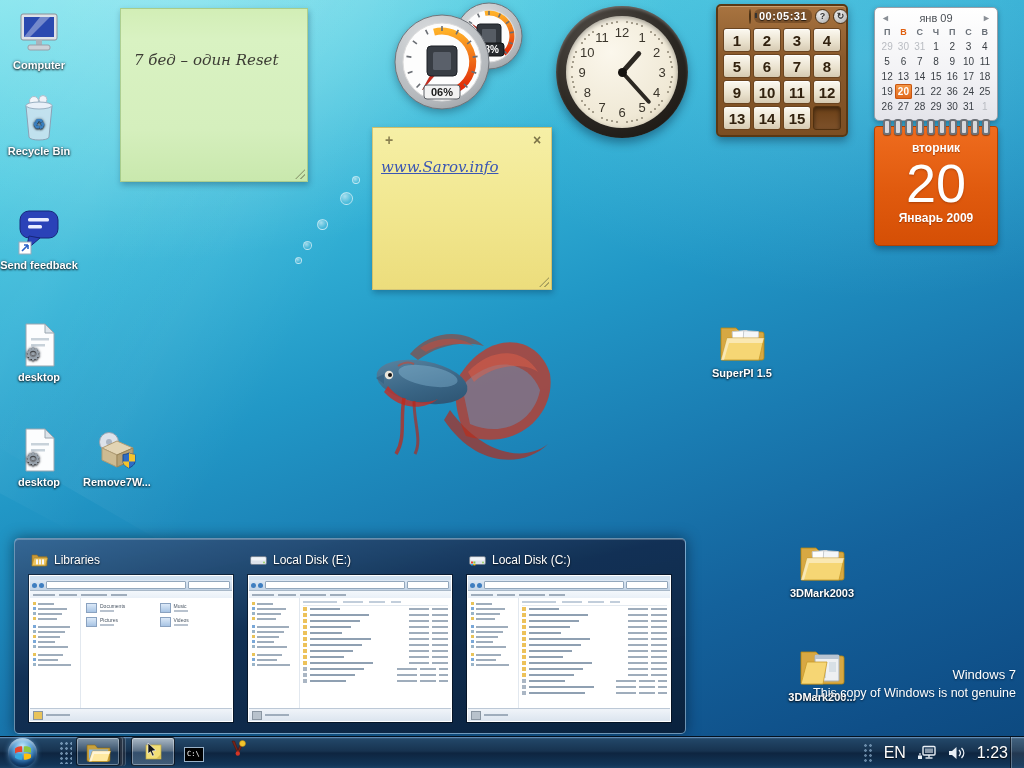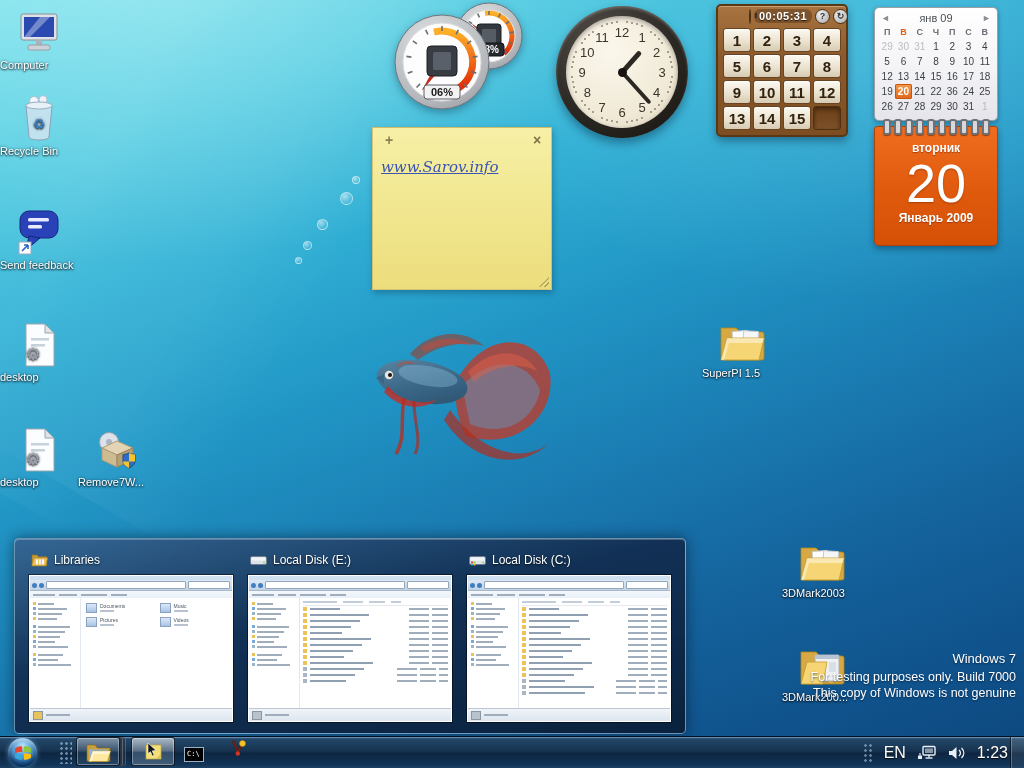--- a/index.html
+++ b/index.html
@@ -7,22 +7,22 @@
   .desktop{position:absolute;left:0;top:0;width:1024px;height:737px;
     background:
       radial-gradient(ellipse 900px 520px at 12% -8%, rgba(220,255,255,.40), transparent 62%),
       radial-gradient(ellipse 700px 400px at 85% 8%, rgba(180,240,250,.18), transparent 60%),
       linear-gradient(160deg,#6fdde9 0%,#4cc9e0 16%,#33b2d6 30%,#2197c6 46%,#1a7cb2 62%,#14629c 78%,#0f4f88 94%,#0d4a80 100%);}
   .ray{position:absolute;pointer-events:none;opacity:.5;}
   .ray1{left:-60px;top:-120px;width:300px;height:620px;transform:rotate(28deg);background:linear-gradient(90deg,transparent,rgba(255,255,255,.14),transparent);}
   .ray2{left:140px;top:-140px;width:220px;height:680px;transform:rotate(30deg);background:linear-gradient(90deg,transparent,rgba(255,255,255,.10),transparent);}
 
   
-  .dicon{position:absolute;width:78px;text-align:left;color:#fff;font-size:11px;line-height:13px;
-    text-shadow:0 1px 2px rgba(0,0,0,.85),0 0 3px rgba(0,20,40,.6);cursor:default;}
+  .dicon{position:absolute;width:78px;text-align:center;color:#fff;font-size:11px;line-height:13px;
+    text-shadow:0 1px 2px rgba(0,0,0,.85),0 0 3px rgba(0,20,40,.6);cursor:default;font-weight:bold;}
   .dicon .ic{height:50px;display:flex;align-items:flex-end;justify-content:center;margin-bottom:3px;}
 
   
   .note{position:absolute;box-shadow:1px 3px 6px rgba(0,30,60,.30);}
   .note-green{left:120px;top:8px;width:186px;height:172px;
     background:linear-gradient(#d2eeb6,#d9f2c2 18%,#d5efbd 70%,#c9e8ad);border:1px solid rgba(140,180,110,.55);}
   .note-green .note-text{position:absolute;left:13px;top:42px;font-family:"DejaVu Serif",serif;font-style:italic;font-size:15px;color:#3c3c34;}
   .note-yellow{left:372px;top:127px;width:178px;height:161px;
     background:linear-gradient(#f6efa6,#f2e892 45%,#ecdd7c);border:1px solid rgba(190,170,90,.6);}
   .note-btn{position:absolute;top:4px;font-size:14px;font-weight:bold;color:#8a8050;width:16px;height:16px;line-height:16px;text-align:center;cursor:pointer;}
@@ -311,20 +311,24 @@
         <rect x="18" y="9" width="24" height="26" rx="1" fill="#eef0f2" stroke="#a8b0b8"></rect>
         <rect x="18" y="9" width="24" height="4" fill="#b8c4d2"></rect>
         <rect x="21" y="16" width="8" height="16" fill="#cdd6de"></rect>
         <rect x="32" y="16" width="7" height="10" fill="#d8e0e6"></rect>
         <path d="M4,38 L10,16 H30 L26,38 Z" fill="#f6d674" stroke="#c89a28" stroke-width=".8"></path>
       </svg>
     </div>
     <div>3DMark200...</div>
   </div>
 
+  <div class="note note-green">
+    <div class="note-text">7 бед – один Reset</div>
+    <div class="note-grip"></div>
+  </div>
 
   <div class="note note-yellow">
     <div class="note-btn note-add">+</div>
     <div class="note-btn note-close">×</div>
     <div class="note-link">www.Sarov.info</div>
     <div class="note-grip"></div>
   </div>
 
   <svg class="gadget gshadow" style="left:390px;top:0px;" width="136" height="112" viewBox="0 0 136 112">
     <defs>
@@ -1025,21 +1029,20 @@
           <div class="t-details">
             <div style="width: 8px; height: 7px; background: rgb(184, 194, 204); border: 1px solid rgb(138, 150, 162);"></div>
             <div class="t-bar" style="width: 24px;"></div>
           </div>
         </div>
     </div>
   </div>
 
   <div class="watermark">
     <div class="wm1">Windows 7</div>
-    <div class="wm2">For testing purposes only. Build 7000</div>
     <div class="wm3">This copy of Windows is not genuine</div>
   </div>
 </div>
 
 <div class="taskbar">
   <div class="orb">
     <svg width="18" height="16" viewBox="0 0 18 16">
       <path d="M1,3.5 C3.5,1.5 6.5,1 8.2,1.6 L8.2,7.2 C5.8,6.8 3,7.2 1,8.4 Z" fill="#e8442e"></path>
       <path d="M9.8,1.6 C12,1 15,1.5 17,3.2 L17,8 C15,7 12,6.8 9.8,7.2 Z" fill="#8ec63f"></path>
       <path d="M1,10 C3,8.8 5.8,8.4 8.2,8.8 L8.2,14.4 C6.5,15 3.5,14.6 1,12.8 Z" fill="#36a9e1"></path>

